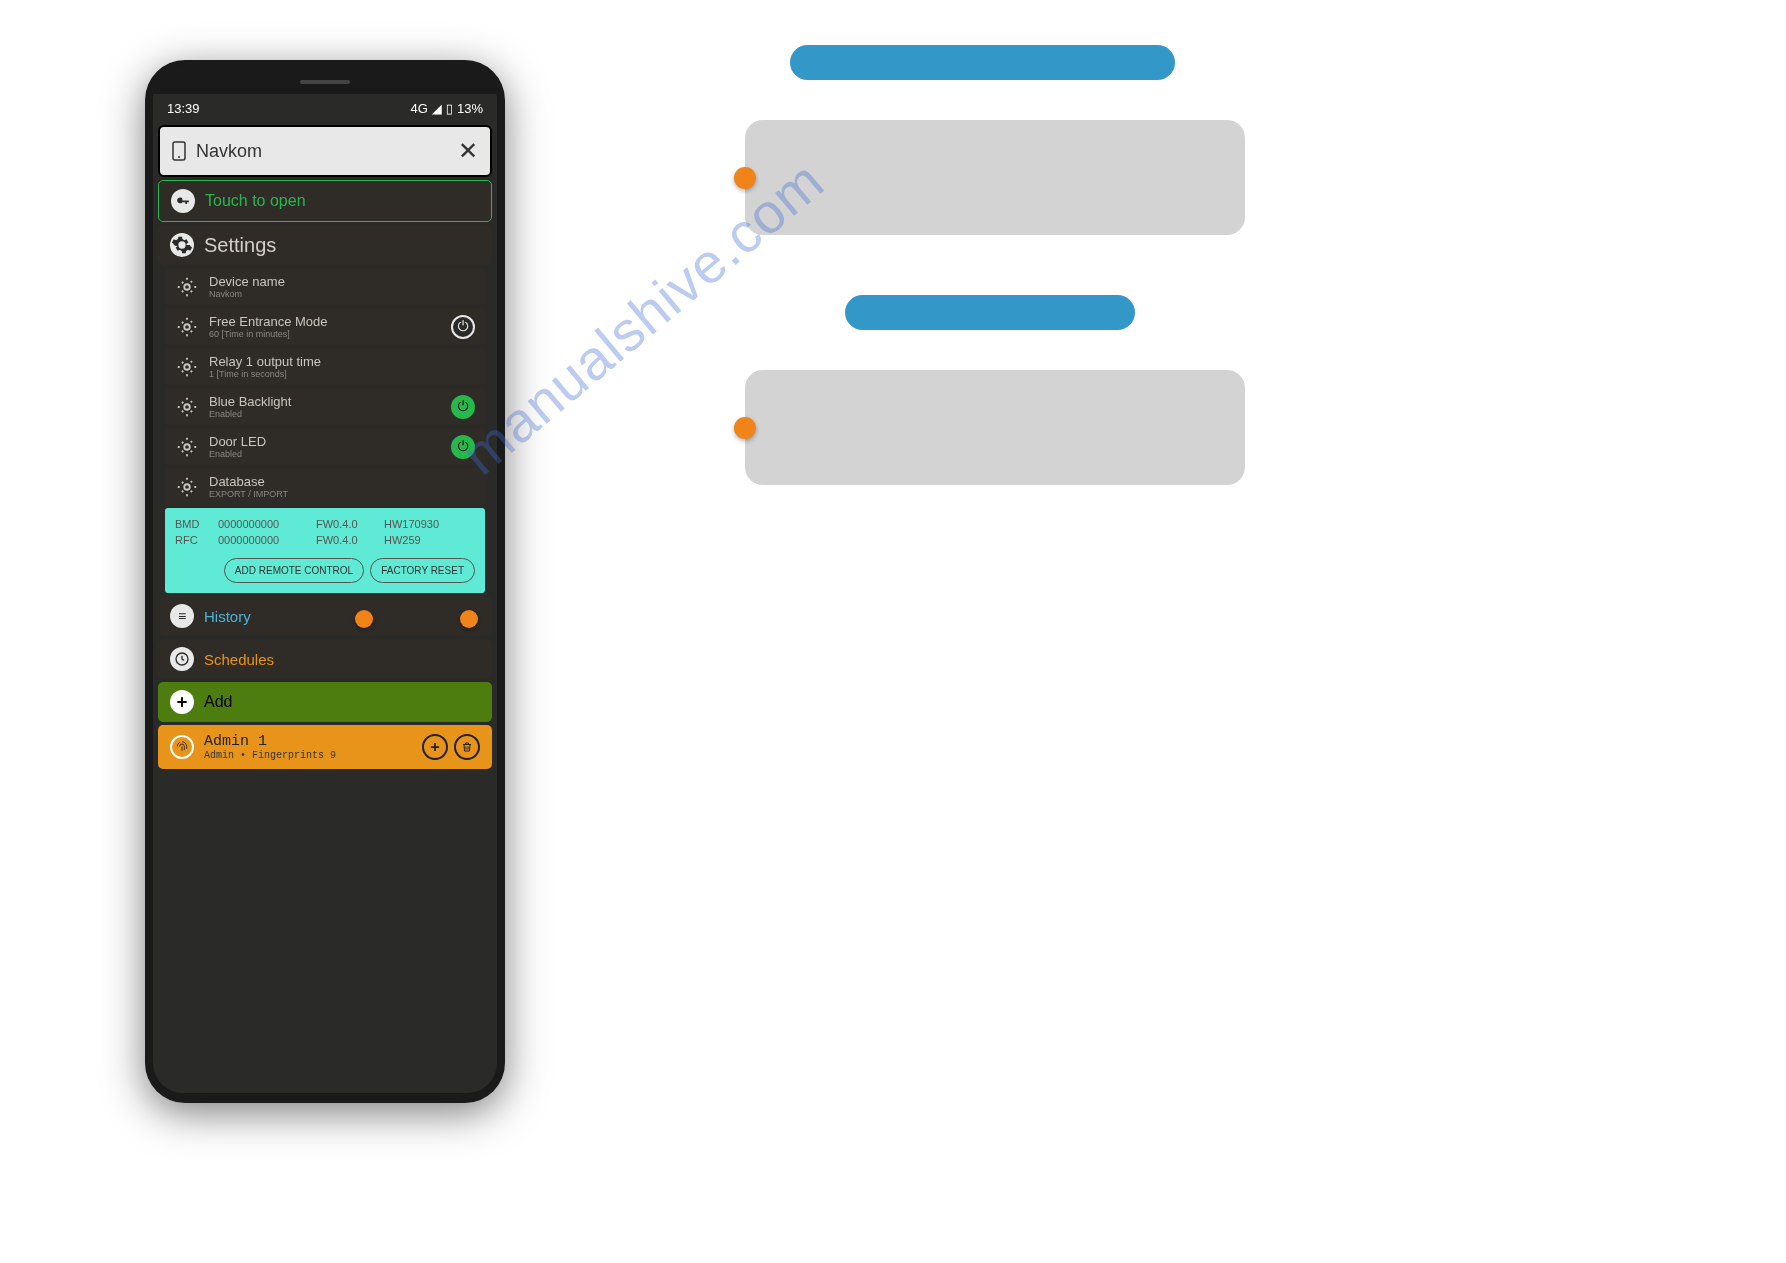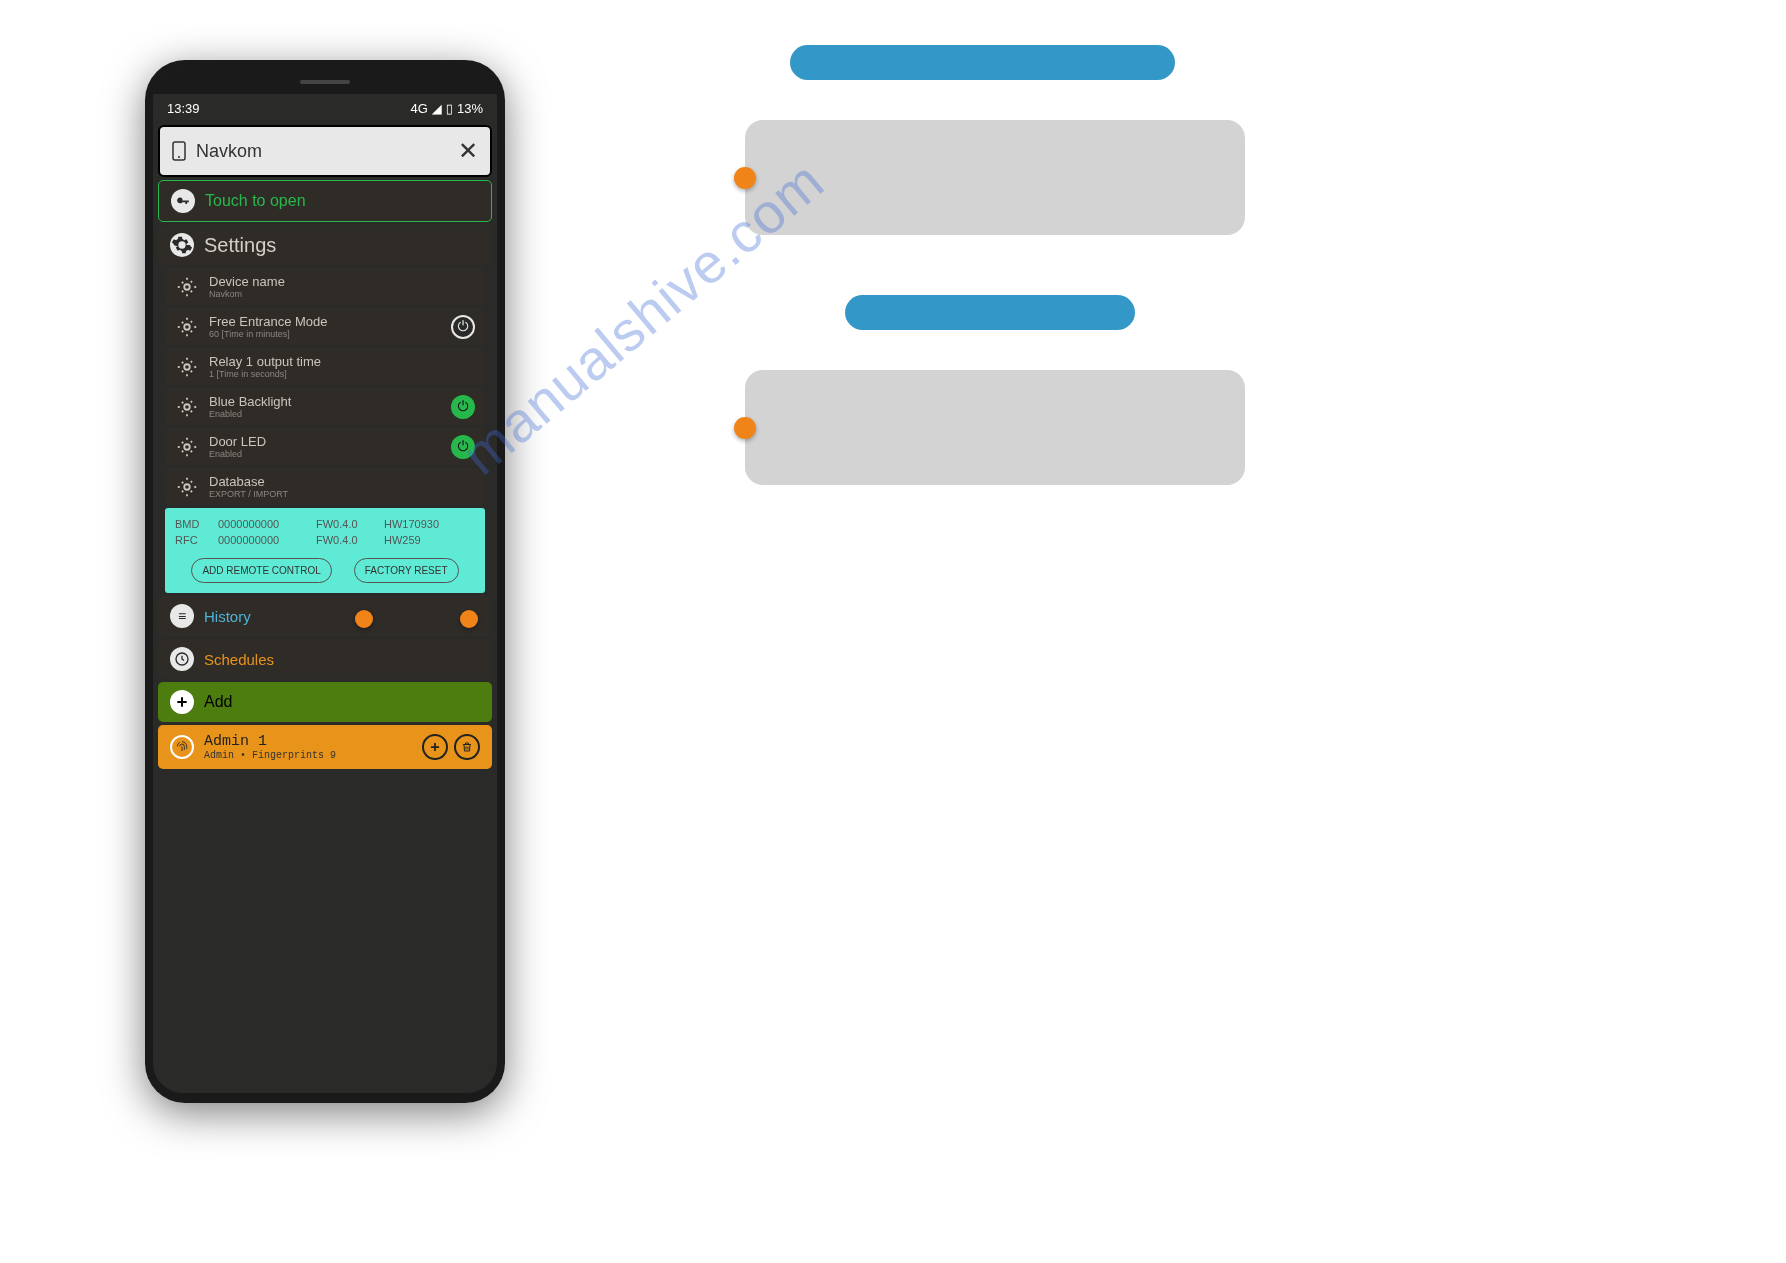--- a/index.html
+++ b/index.html
@@ -160,22 +160,22 @@
     
     .info-table {
       display: grid;
       grid-template-columns: 35px 90px 60px 70px;
       gap: 4px 8px;
       margin-bottom: 12px;
     }
     
     .button-row {
       display: flex;
-      justify-content: center;
-      gap: 22px;
+      justify-content: flex-end;
+      gap: 6px;
     }
     
     .pill-btn {
       border: 1.5px solid #555;
       background: transparent;
       border-radius: 16px;
       padding: 6px 10px;
       font-size: 10px;
       color: #333;
       font-weight: 500;

